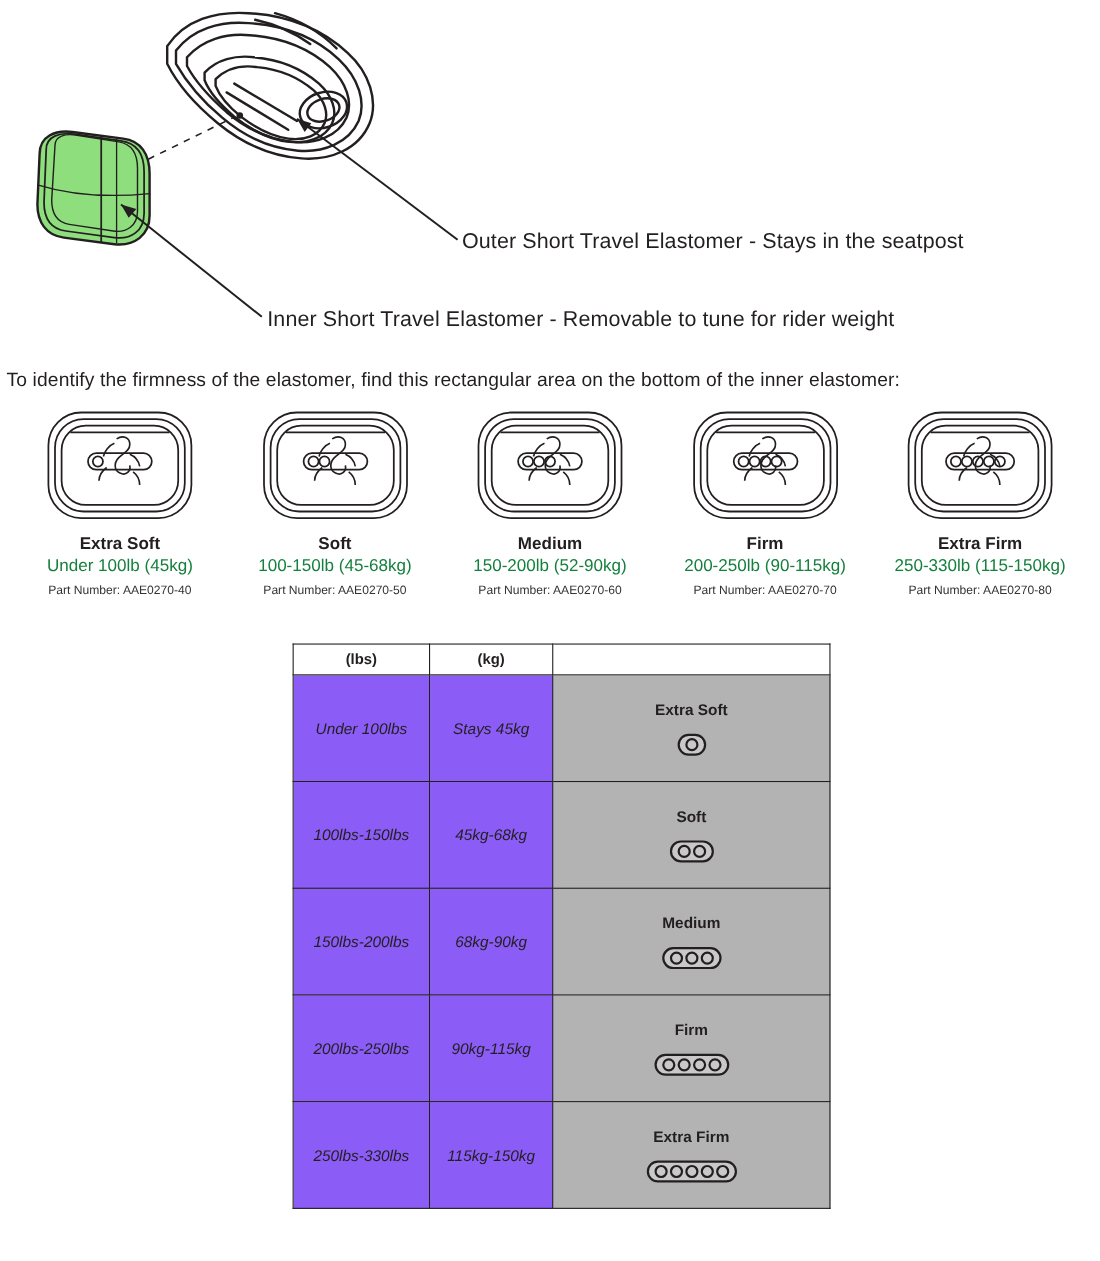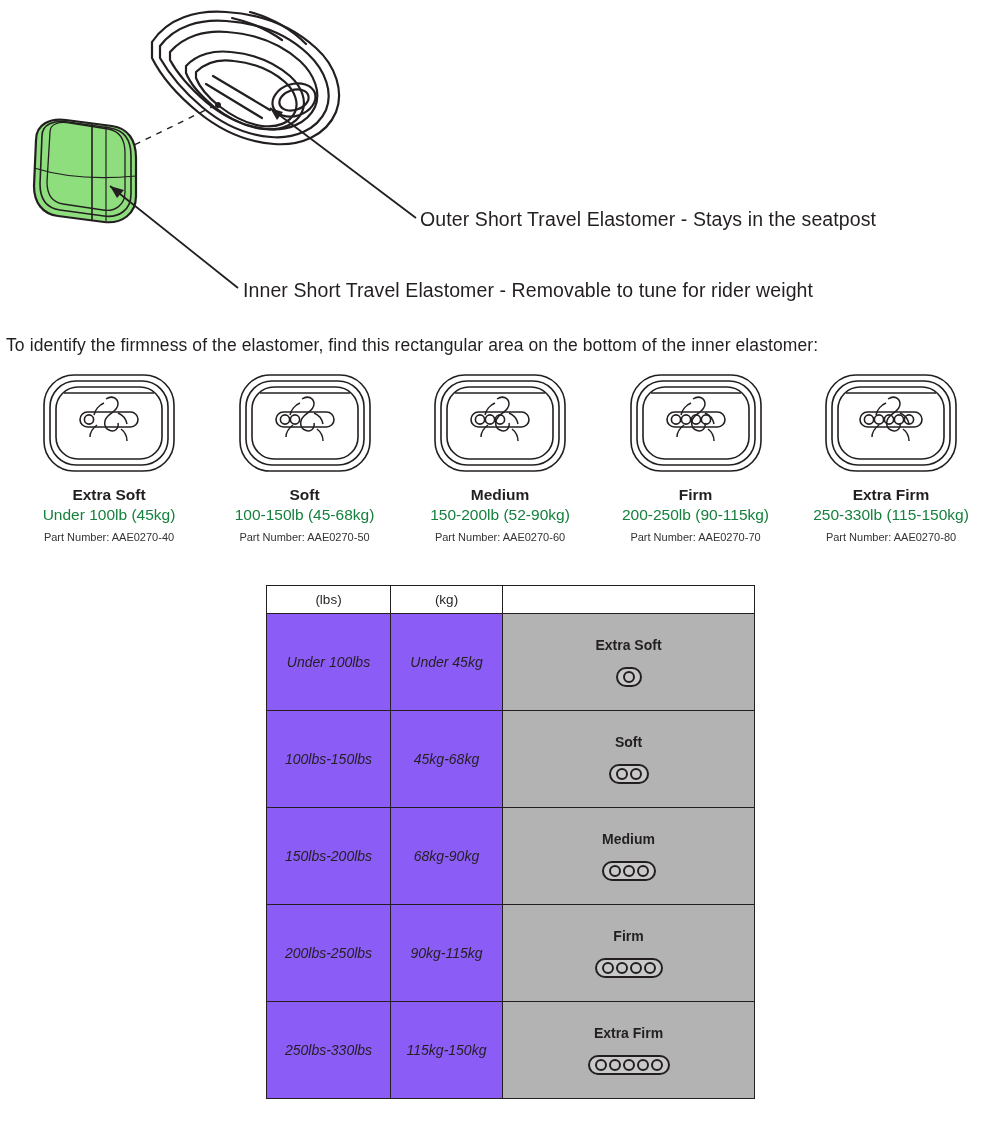--- a/index.html
+++ b/index.html
@@ -104,21 +104,21 @@
     font-weight: bold;
     letter-spacing: 0.6px;
     text-align: center;
     height: 44px;
     vertical-align: middle;
     border: 1px solid #231f20;
     line-height: 1.25;
   }
   .hdr-unit {
     font-size: 13.5px;
-    font-weight: normal;
+    font-weight: bold;
     text-align: center;
     height: 27px;
     vertical-align: middle;
     color: #231f20;
     background: #ffffff;
   }
   .blank-cell { background: #ffffff; }
   .weight-cell {
     font-size: 14px;
     color: #231f20;
@@ -397,21 +397,21 @@
   <thead>
     <tr>
       <td class="hdr-unit">(lbs)</td>
       <td class="hdr-unit">(kg)</td>
       <td class="blank-cell"></td>
     </tr>
   </thead>
   <tbody>
     <tr>
       <td class="weight-cell">Under 100lbs</td>
-      <td class="weight-cell">Under 45kg</td>
+      <td class="weight-cell">Stays 45kg</td>
       <td class="rec-cell">
         <div class="rec-name">Extra Soft</div>
         <div class="pill-wrap">
           <span class="pill">
               <span class="dot"></span>
             </span>
         </div>
       </td>
     </tr>
     <tr>

